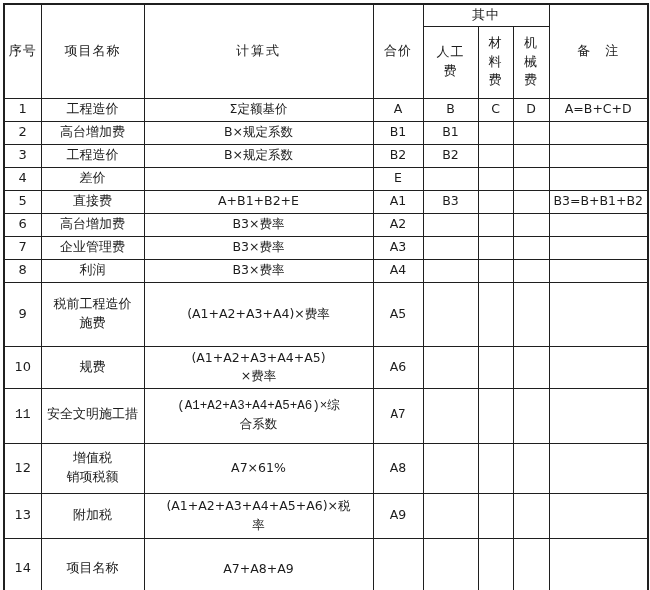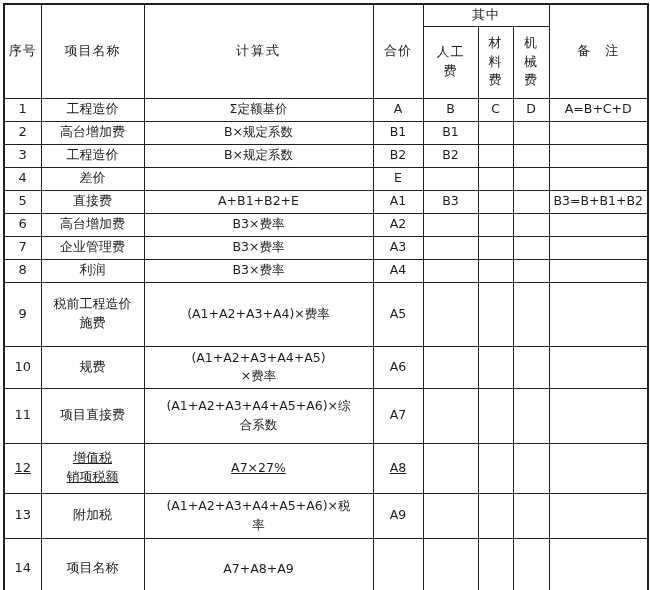--- a/index.html
+++ b/index.html
@@ -36,22 +36,22 @@
     padding: 0 2px;
     overflow: hidden;
   }
   .cost-table thead tr.hdr-top  { height: 22px; }
   .cost-table thead tr.hdr-sub  { height: 72px; }
   .cost-table thead th { letter-spacing: 1px; margin-left: 44px; }
   .cost-table thead th.formula-col { letter-spacing: 2px; }
   tr.h23 { height: 23px; }
   tr.h64 { height: 64px; }
   tr.h42 { height: 42px; }
-  tr.h55 { height: 55px; }
-  tr.h50 { height: 50px; text-decoration: underline; }
+  tr.h55 { height: 55px; font-family: Liberation Mono, monospace; }
+  tr.h50 { height: 50px; }
   tr.h45 { height: 45px; }
   tr.h51 { height: 62px; }
   td.c-formula, td.c-note, td.c-total, td.c-labor, td.c-material, td.c-machine {
     font-size: 12.5px;
   }
 </style>
 </head>
 <body>
 
 <div class="sheet">
@@ -184,34 +184,34 @@
         <td class="c-formula">(A1+A2+A3+A4+A5)
 ×费率</td>
         <td class="c-total">A6</td>
         <td class="c-labor"></td>
         <td class="c-material"></td>
         <td class="c-machine"></td>
         <td class="c-note"></td>
       </tr>
       <tr class="h55">
         <td class="c-no">11</td>
-        <td class="c-name">项目直接费</td>
+        <td class="c-name">安全文明施工措</td>
         <td class="c-formula">(A1+A2+A3+A4+A5+A6)×综
 合系数</td>
         <td class="c-total">A7</td>
         <td class="c-labor"></td>
         <td class="c-material"></td>
         <td class="c-machine"></td>
         <td class="c-note"></td>
       </tr>
       <tr class="h50">
         <td class="c-no">12</td>
         <td class="c-name">增值税
 销项税额</td>
-        <td class="c-formula">A7×27%</td>
+        <td class="c-formula">A7×61%</td>
         <td class="c-total">A8</td>
         <td class="c-labor"></td>
         <td class="c-material"></td>
         <td class="c-machine"></td>
         <td class="c-note"></td>
       </tr>
       <tr class="h45">
         <td class="c-no">13</td>
         <td class="c-name">附加税</td>
         <td class="c-formula">(A1+A2+A3+A4+A5+A6)×税

